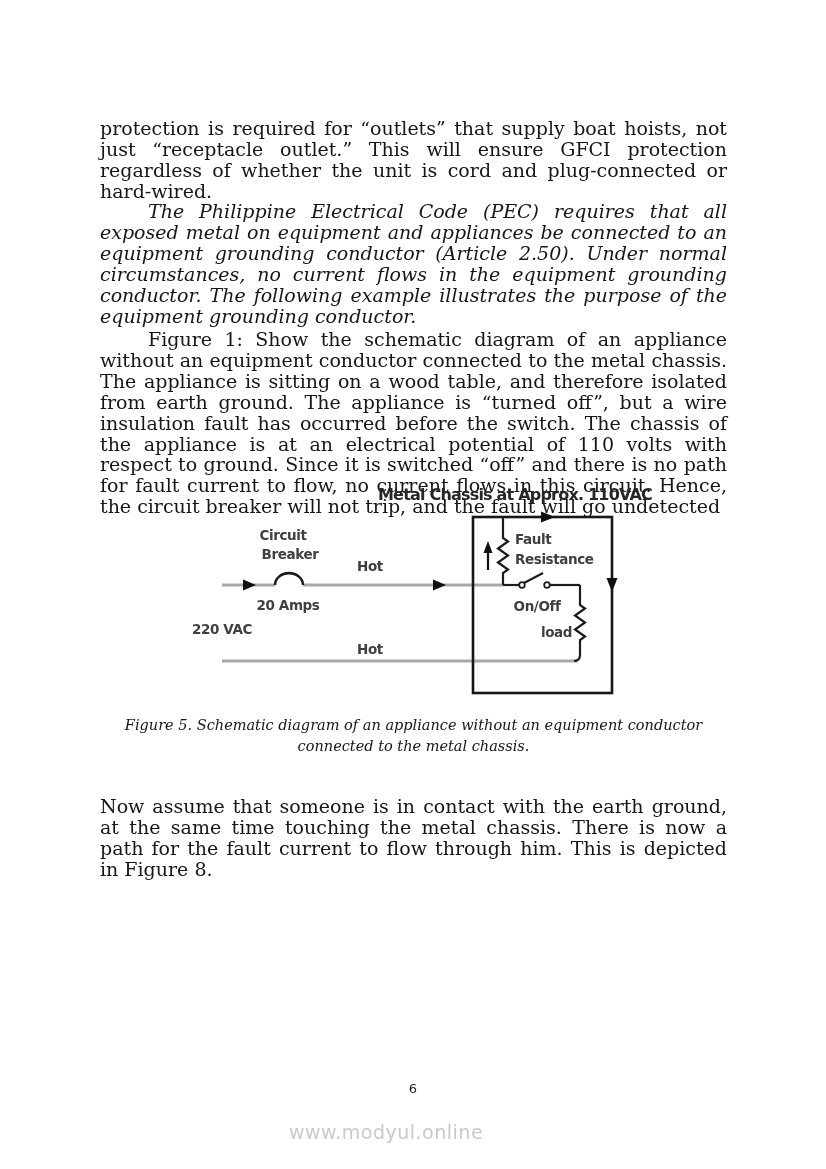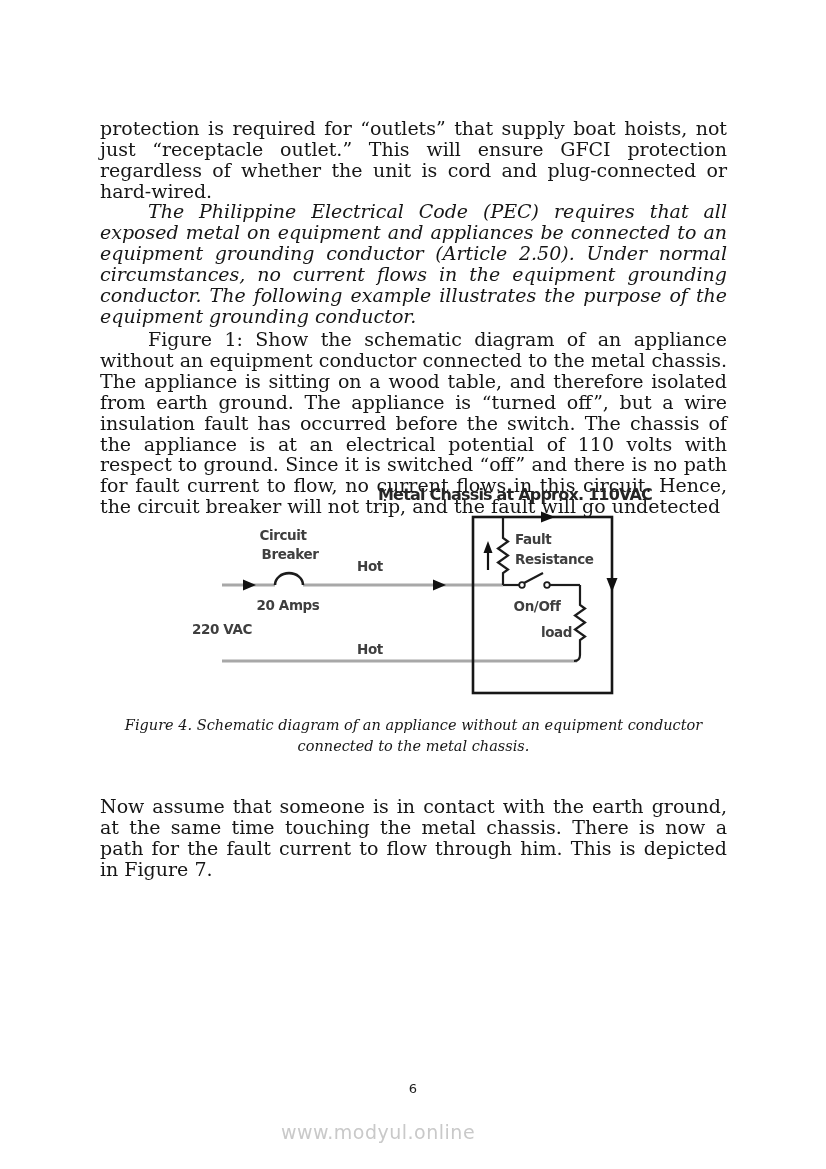--- a/index.html
+++ b/index.html
@@ -55,21 +55,21 @@
     position: absolute;
     top: 1081px; left: 0;
     width: 826px;
     text-align: center;
     font-family: "DejaVu Sans", "Liberation Sans", sans-serif;
     font-size: 13px;
     color: #1c1c1c;
   }
   .watermark {
     position: absolute;
-    top: 1121px; left: 8px;
+    top: 1121px; left: 16px;
     width: 740px;
     text-align: center;
     font-family: "DejaVu Sans", "Liberation Sans", sans-serif;
     font-size: 19px;
     color: #c9c9c9;
     letter-spacing: 0.5px;
   }
 </style>
 </head>
 <body>
@@ -116,19 +116,19 @@
   <text x="240" y="96" text-anchor="middle">Hot</text>
   <text x="158" y="135" text-anchor="middle">20 Amps</text>
   <text x="92" y="159" text-anchor="middle">220 VAC</text>
   <text x="240" y="179" text-anchor="middle">Hot</text>
   <text x="385" y="69" text-anchor="start">Fault</text>
   <text x="385" y="89" text-anchor="start">Resistance</text>
   <text x="407" y="136" text-anchor="middle">On/Off</text>
   <text x="442" y="162" text-anchor="end">load</text>
 </svg>
 
-<div class="figure-caption">Figure 4. Schematic diagram of an appliance without an equipment conductor connected to the metal chassis.</div>
+<div class="figure-caption">Figure 5. Schematic diagram of an appliance without an equipment conductor connected to the metal chassis.</div>
 
-<p class="body-text" id="para4">Now assume that someone is in contact with the earth ground, at the same time touching the metal chassis. There is now a path for the fault current to flow through him. This is depicted in Figure 7.</p>
+<p class="body-text" id="para4">Now assume that someone is in contact with the earth ground, at the same time touching the metal chassis. There is now a path for the fault current to flow through him. This is depicted in Figure 8.</p>
 
 <div class="page-number">6</div>
 
 <div class="watermark">www.modyul.online</div>
 
 </body></html>

